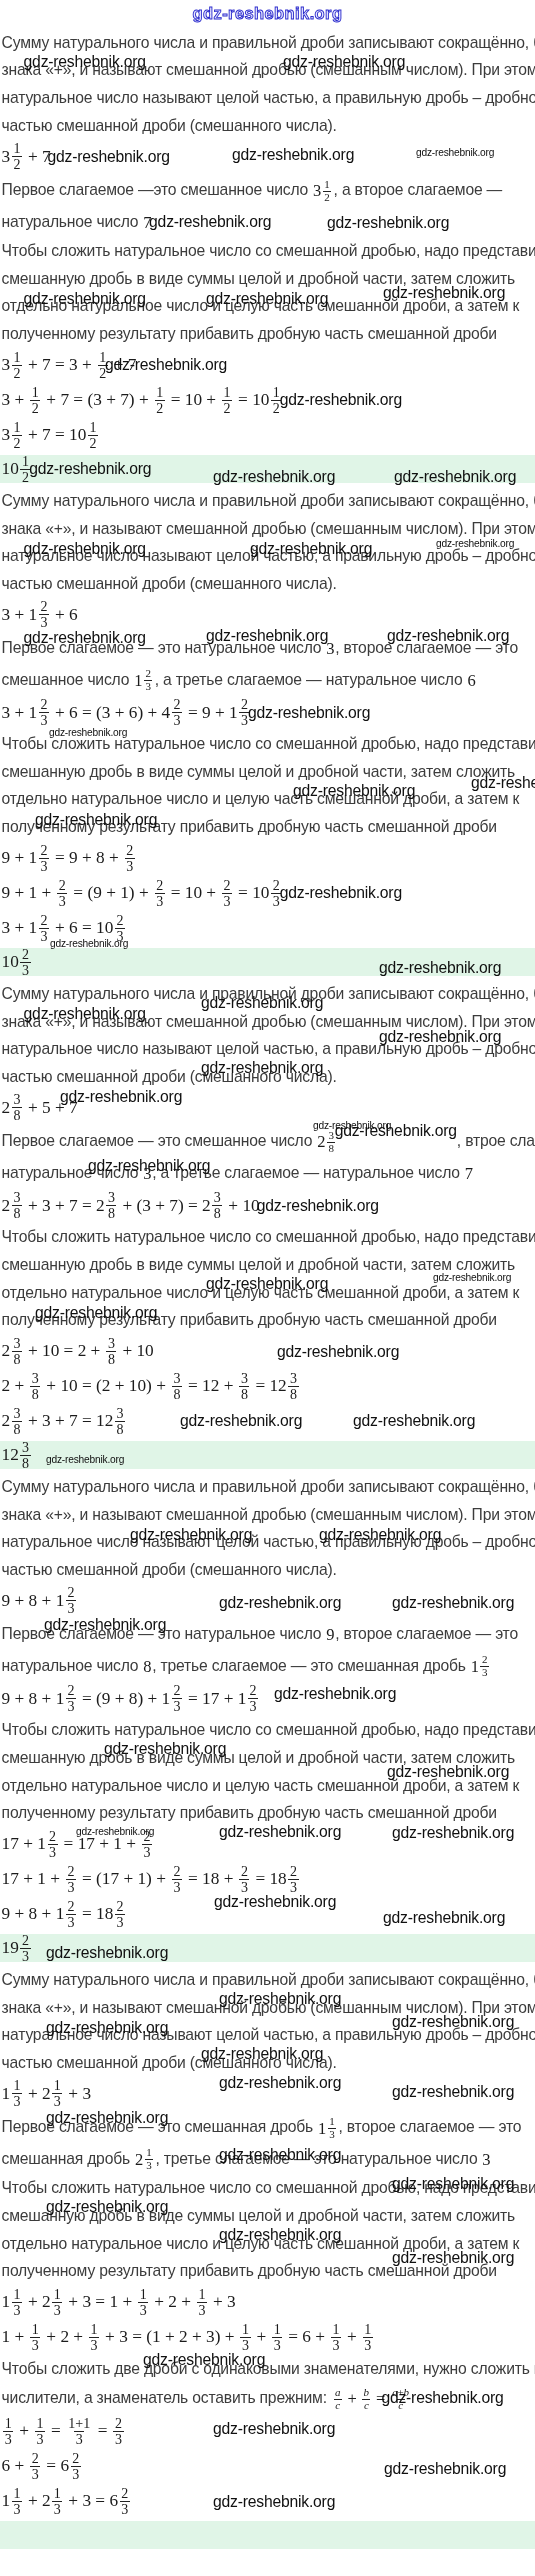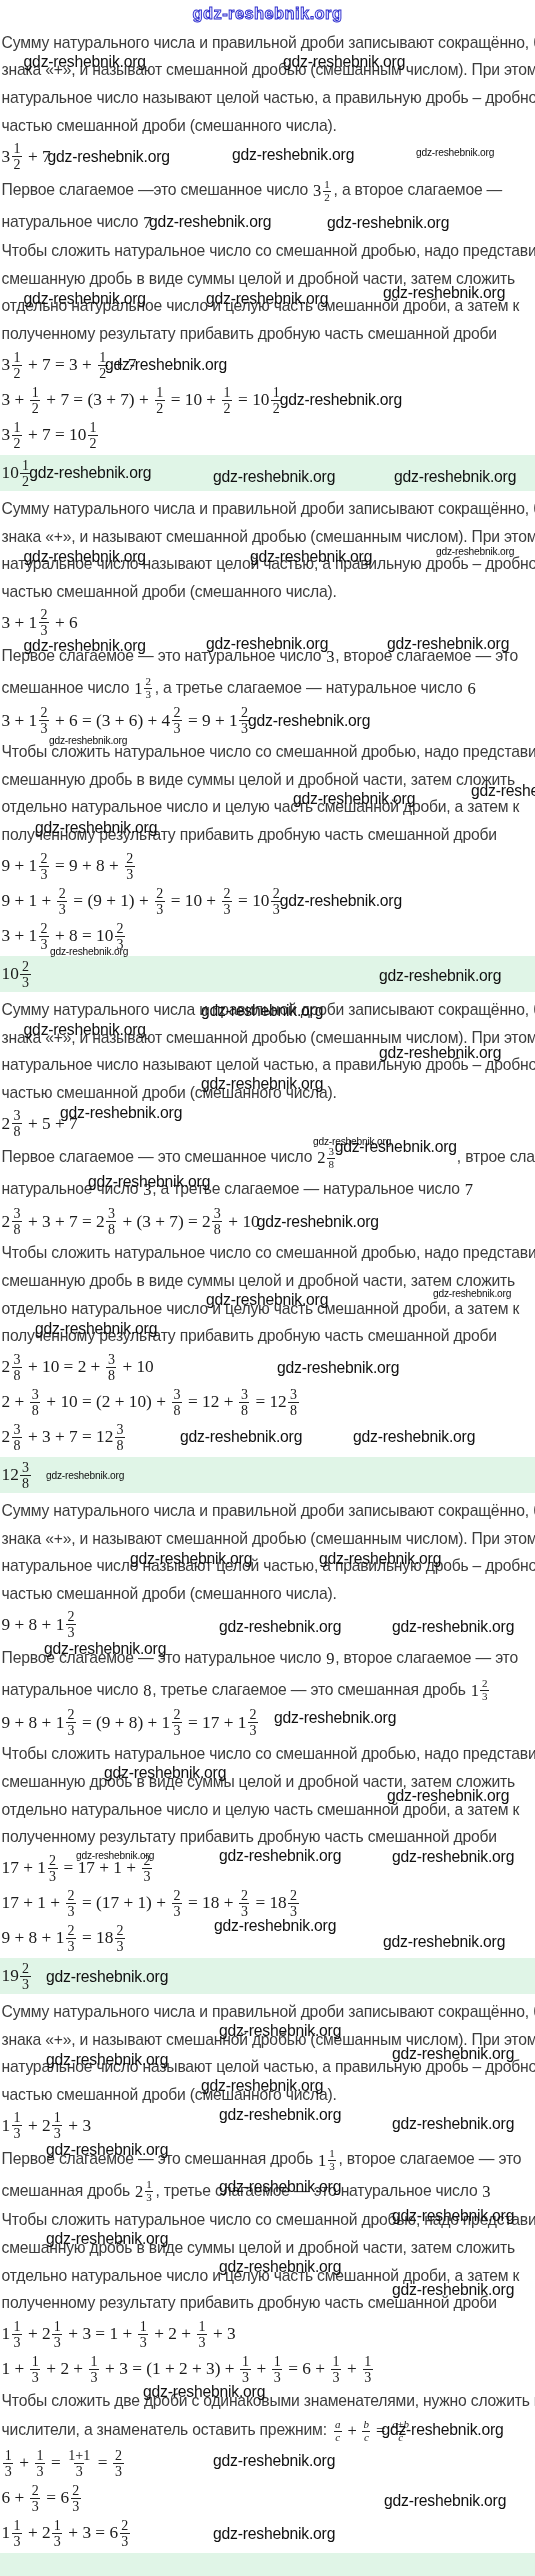--- a/index.html
+++ b/index.html
@@ -1,37 +1,37 @@
 <!DOCTYPE html>
 <html style="font-size:12.6px"><head>
 <meta charset="utf-8">
 <style>
   html,body{margin:0;padding:0;background:#ffffff;}
   #page{
     width:535px;height:2576px;overflow:hidden;position:relative;
-    font-family:"Liberation Sans",sans-serif;color:#3c3c3c;background:#ffffff;
+    font-family:"Liberation Sans",sans-serif;color:#3c3c3c;background:#ffffff;border-radius:8px;
   }
   
   .header{height:25px;text-align:center;padding-top:3.9px;}
   .hdr-wm{
     font-size:16.5px;font-weight:bold;letter-spacing:0.4px;
     color:#e4e4ff;-webkit-text-stroke:0.9px #2a2acc;
     font-family:"Liberation Sans",sans-serif;
   }
   .section{position:relative;}
   .row{position:relative;padding-left:1.6px;white-space:nowrap;}
   .row-p{font-size:15.7px;line-height:27.6px;height:27.6px;letter-spacing:-0.2px;}
   .row-rich{font-size:15.7px;line-height:31.5px;height:31.5px;letter-spacing:-0.2px;}
   .row-math{
     height:35px;display:flex;align-items:center;
     font-family:"Liberation Serif","DejaVu Serif",serif;
     font-size:17.3px;color:#1b1b1b;
   }
   .row-answer{
-    height:36px;margin:2.4px 0 3.9px 0;display:flex;align-items:center;
+    height:28px;margin:2.4px 0 3.9px 0;display:flex;align-items:center;
     font-family:"Liberation Serif","DejaVu Serif",serif;
     font-size:17.3px;color:#1b1b1b;
   }
   .ptxt{white-space:pre;}
   .mexpr{display:inline-flex;align-items:center;white-space:pre;}
   .mtxt{white-space:pre;}
   .row-rich .mexpr{
     font-family:"Liberation Serif","DejaVu Serif",serif;
     font-size:16.5px;color:#1b1b1b;vertical-align:middle;margin:0 0.8px;
   }
@@ -118,21 +118,21 @@
         <div class="row row-p"><span class="ptxt">отдельно натуральное число и целую часть смешанной дроби, а затем к</span><span class="wm wm-abs wm-lg" style="left: 35px; top: 20.5px;">gdz-reshebnik.org</span></div>
         <div class="row row-p"><span class="ptxt">полученному результату прибавить дробную часть смешанной дроби</span></div>
         <div class="row row-math">
           <span class="mexpr math-lg"><span class="mtxt">9 + 1</span><span class="frac"><span class="num">2</span><span class="den">3</span></span><span class="mtxt"> = 9 + 8 + </span><span class="frac"><span class="num">2</span><span class="den">3</span></span></span>
         </div>
         <div class="row row-math">
           <span class="mexpr math-lg"><span class="mtxt">9 + 1 + </span><span class="frac"><span class="num">2</span><span class="den">3</span></span><span class="mtxt"> = (9 + 1) + </span><span class="frac"><span class="num">2</span><span class="den">3</span></span><span class="mtxt"> = 10 + </span><span class="frac"><span class="num">2</span><span class="den">3</span></span><span class="mtxt"> = 10</span><span class="frac"><span class="num">2</span><span class="den">3</span></span></span>
           <span class="wm wm-after wm-lg">gdz-reshebnik.org</span>
         </div>
         <div class="row row-math">
-          <span class="mexpr math-lg"><span class="mtxt">3 + 1</span><span class="frac"><span class="num">2</span><span class="den">3</span></span><span class="mtxt"> + 8 = 10</span><span class="frac"><span class="num">2</span><span class="den">3</span></span></span>
+          <span class="mexpr math-lg"><span class="mtxt">3 + 1</span><span class="frac"><span class="num">2</span><span class="den">3</span></span><span class="mtxt"> + 6 = 10</span><span class="frac"><span class="num">2</span><span class="den">3</span></span></span>
           <span class="wm wm-abs wm-sm" style="left: 50px; top: 27px;">gdz-reshebnik.org</span>
         </div>
         <div class="row row-answer">
           <span class="mexpr math-lg"><span class="mtxt">10</span><span class="frac"><span class="num">2</span><span class="den">3</span></span></span>
           <span class="wm wm-abs wm-lg" style="left: 379px; top: 11px;">gdz-reshebnik.org</span>
           <span class="wm wm-abs wm-lg" style="left: 201px; top: 46px;">gdz-reshebnik.org</span>
         </div>
       </div>
       <div class="section">
         <div class="row row-p"><span class="ptxt">Сумму натурального числа и правильной дроби записывают сокращённо, без</span><span class="wm wm-abs wm-lg" style="left: 23.6px; top: 20.5px;">gdz-reshebnik.org</span></div>

